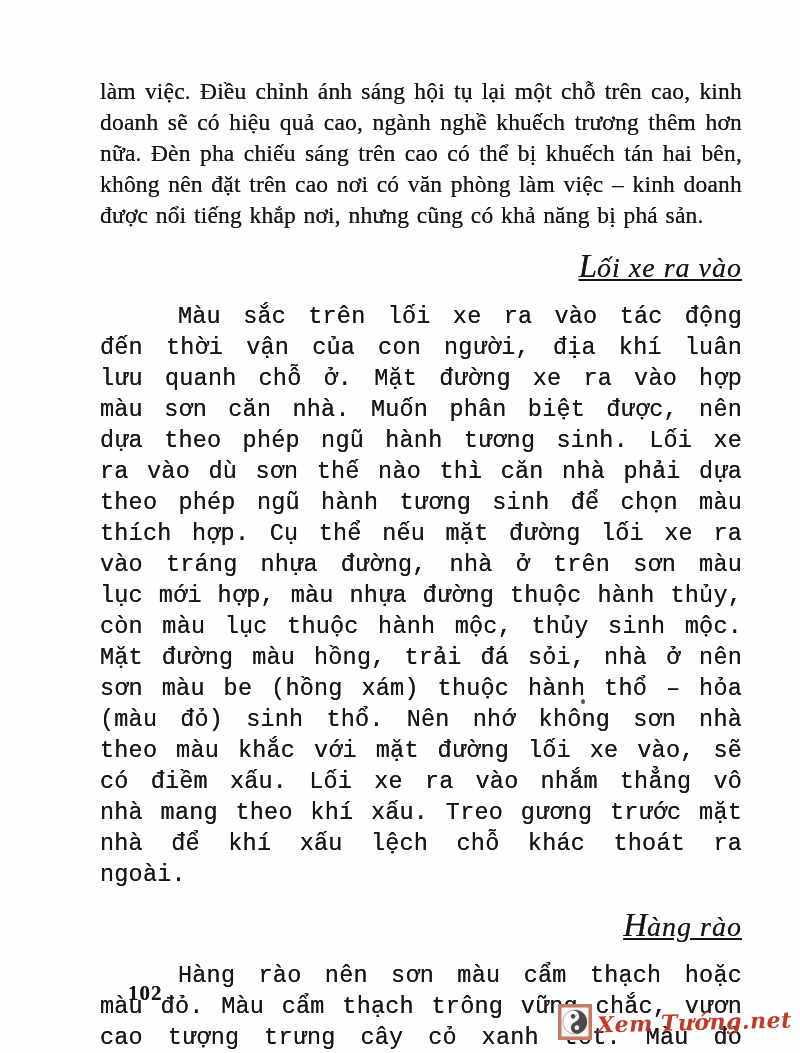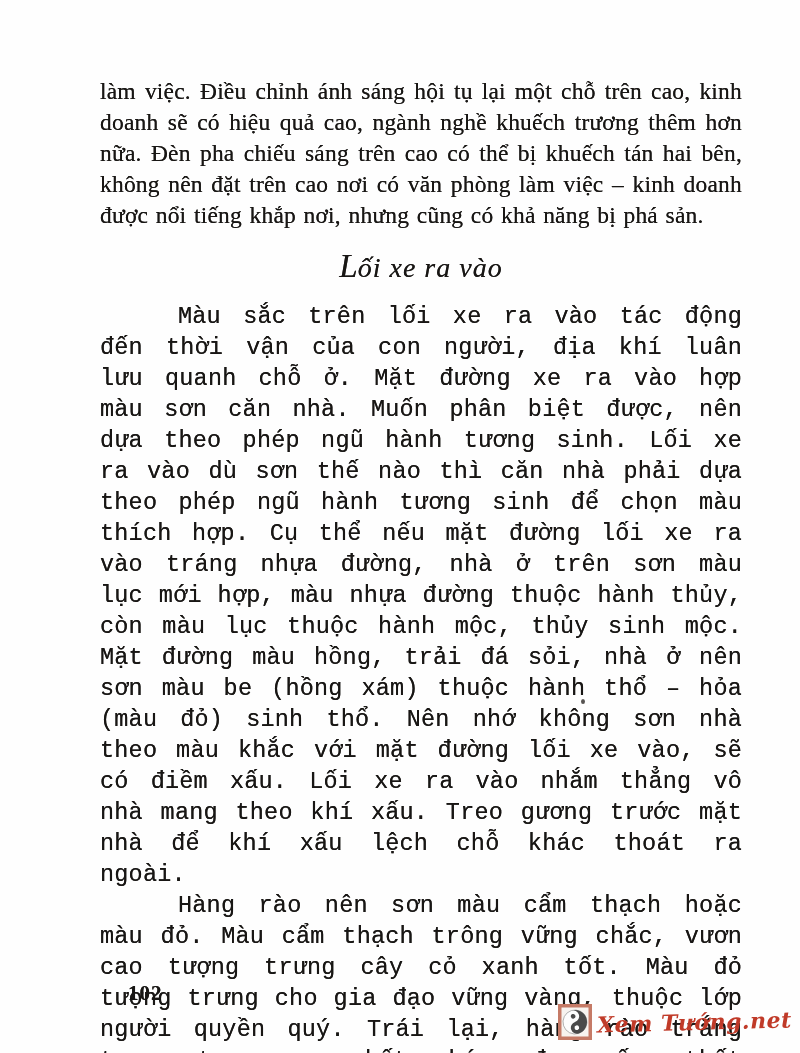--- a/index.html
+++ b/index.html
@@ -32,27 +32,28 @@
     word-spacing: 1.5px;
     
     text-shadow: 0 0 0.6px rgba(20,18,16,0.85);
   }
   .body-para.indent {
     text-indent: 78px;
     font-family: Liberation Mono, monospace;
   }
   .section-heading {
     margin: 17px 0 15px 0;
-    text-align: center;
+    text-align: right;
     font-style: italic;
     font-weight: normal;
     font-size: 28px;
     line-height: 36px;
     letter-spacing: 1px;
     text-shadow: 0 0 0.5px rgba(20,18,16,0.8);
+    text-decoration: underline;
   }
   .section-heading::first-letter {
     font-size: 1.18em;
     letter-spacing: 0;
   }
   .speck {
     position: absolute;
     left: 581px;
     top: 699px;
     width: 4px;
@@ -100,20 +101,21 @@
 
 <div class="page">
 
   <main class="text-block">
     <p class="body-para">làm việc. Điều chỉnh ánh sáng hội tụ lại một chỗ trên cao, kinh doanh sẽ có hiệu quả cao, ngành nghề khuếch trương thêm hơn nữa. Đèn pha chiếu sáng trên cao có thể bị khuếch tán hai bên, không nên đặt trên cao nơi có văn phòng làm việc – kinh doanh được nổi tiếng khắp nơi, nhưng cũng có khả năng bị phá sản.</p>
 
     <h2 class="section-heading">Lối xe ra vào</h2>
 
     <p class="body-para indent">Màu sắc trên lối xe ra vào tác động đến thời vận của con người, địa khí luân lưu quanh chỗ ở. Mặt đường xe ra vào hợp màu sơn căn nhà. Muốn phân biệt được, nên dựa theo phép ngũ hành tương sinh. Lối xe ra vào dù sơn thế nào thì căn nhà phải dựa theo phép ngũ hành tương sinh để chọn màu thích hợp. Cụ thể nếu mặt đường lối xe ra vào tráng nhựa đường, nhà ở trên sơn màu lục mới hợp, màu nhựa đường thuộc hành thủy, còn màu lục thuộc hành mộc, thủy sinh mộc. Mặt đường màu hồng, trải đá sỏi, nhà ở nên sơn màu be (hồng xám) thuộc hành thổ – hỏa (màu đỏ) sinh thổ. Nên nhớ không sơn nhà theo màu khắc với mặt đường lối xe vào, sẽ có điềm xấu. Lối xe ra vào nhắm thẳng vô nhà mang theo khí xấu. Treo gương trước mặt nhà để khí xấu lệch chỗ khác thoát ra ngoài.</p>
 
+    <h2 class="section-heading">Hàng rào</h2>
 
     <p class="body-para indent">Hàng rào nên sơn màu cẩm thạch hoặc màu đỏ. Màu cẩm thạch trông vững chắc, vươn cao tượng trưng cây cỏ xanh tốt. Màu đỏ tượng trưng cho gia đạo vững vàng, thuộc lớp người quyền quý. Trái lại, hàng rào trắng tượng trưng sự chết chóc, đau yếu, thất vọng. Nếu những cọc hàng rào được mọi người ưa thích sơn màu trắng thì đó là một phép tốt. Nếu</p>
   </main>
 
   <div class="speck"></div>
 
   <span class="page-number">102</span>
 
   <div class="watermark">
     <span class="wm-logo">

